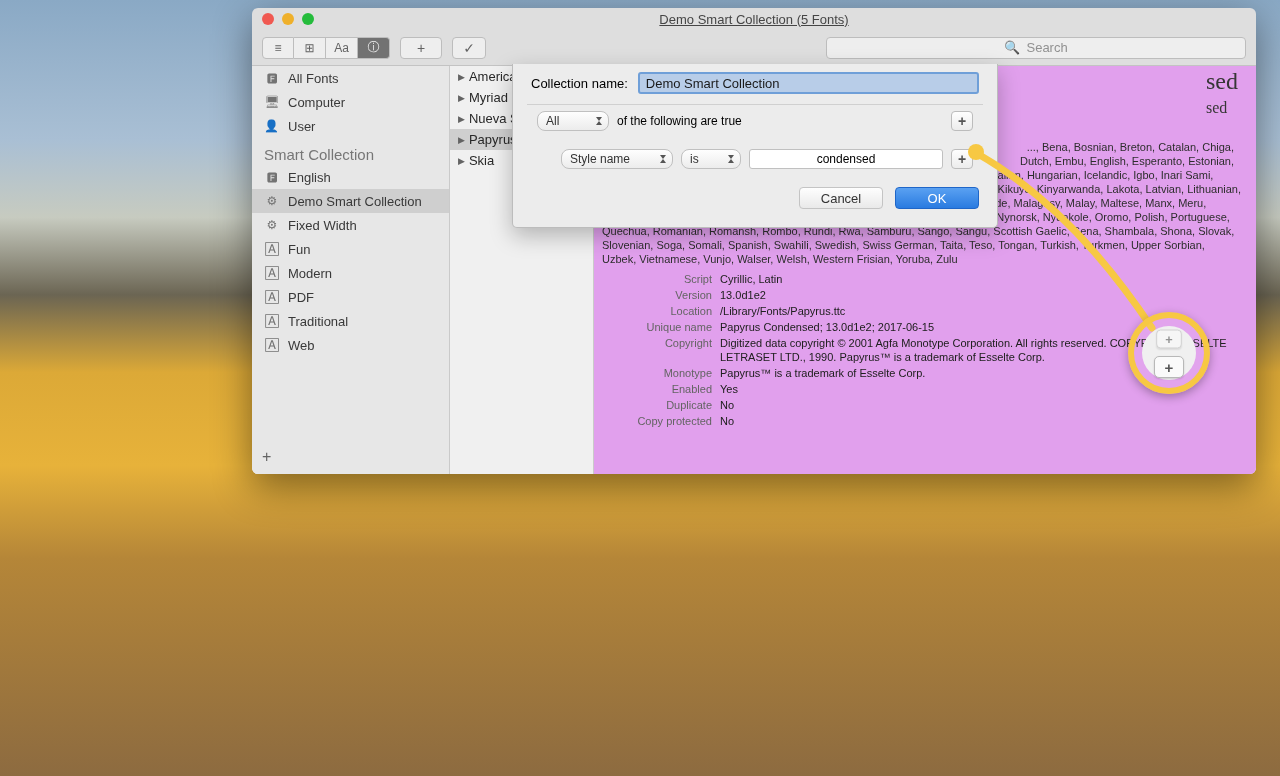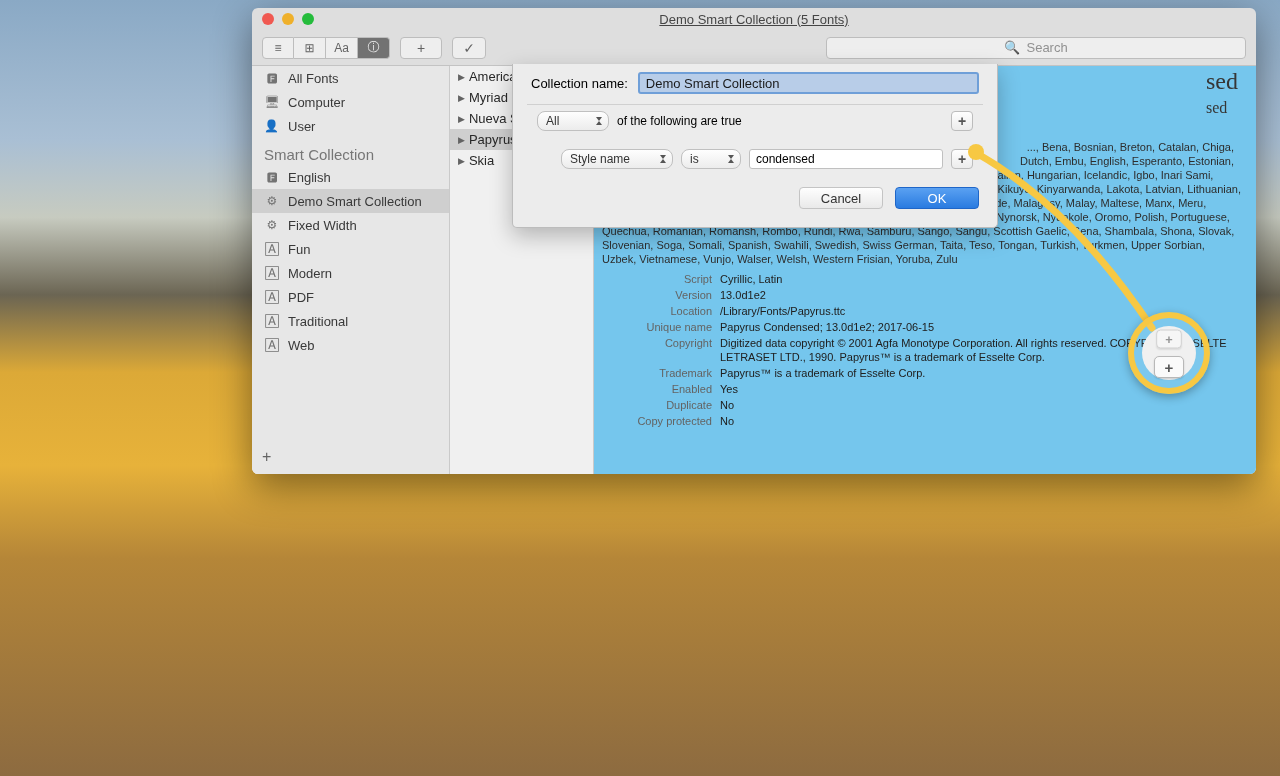--- a/index.html
+++ b/index.html
@@ -68,21 +68,21 @@
 
 .fontcol{
   width:144px; border-right:1px solid #d7d7d7; background:#fff;
   font-size:13px;
 }
 .frow{ display:flex; align-items:center; padding:3px 8px; gap:4px; color:#2b2b2b;}
 .frow.sel{ background:#dcdcdc; }
 .tri{ font-size:9px; color:#6a6a6a;}
 
 .detail{
-  flex:1; background:#7dd3fc; font-size:11px; color:#303030;
+  flex:1; background:#f0abfc; font-size:11px; color:#303030;
   padding:8px 14px 8px 8px; overflow:hidden; position:relative;
 }
 .dhead{ font-family:"Papyrus","Comic Sans MS",cursive; color:#3a3a3a; margin-bottom:4px;}
 .dhead.big{ font-size:24px;} .dhead.sm{ font-size:16px;}
 .langblk{ line-height:14px; margin-bottom:6px;}
 .meta{ display:grid; grid-template-columns:110px 1fr; gap:2px 8px; font-size:11px; line-height:14px;}
 .meta .k{ text-align:right; color:#6a6a6a;}
 .meta .v{ color:#222;}
 
 .sheet{
@@ -104,21 +104,21 @@
   border-top:1px solid #d0d0d0;
   display:flex; align-items:center; gap:8px; font-size:12px;
 }
 .popup{
   height:20px; border:1px solid #c0c0c0; border-radius:8px;
   background:linear-gradient(#fefefe,#ececec); font-size:12px;
   display:flex;align-items:center;padding:0 18px 0 8px;position:relative;color:#333;
 }
 .popup::after{content:"";position:absolute;right:6px;top:5px;width:0;height:0;border-left:3px solid transparent;border-right:3px solid transparent;border-top:4px solid #555;}
 .popup::before{content:"";position:absolute;right:6px;bottom:5px;width:0;height:0;border-left:3px solid transparent;border-right:3px solid transparent;border-bottom:4px solid #555;}
-.txtfield{ height:20px; border:1px solid #c0c0c0; border-radius:3px; background:#fff; padding:0 6px; font-size:12px; flex:1;}
+.txtfield{ height:20px; border:1px solid #c0c0c0; border-radius:3px; background:#fff; padding:0 6px; font-size:12px; flex:1;text-align:center;}
 .plusbtn{ width:22px;height:20px;border:1px solid #bcbcbc;border-radius:4px;background:linear-gradient(#fefefe,#ececec);display:flex;align-items:center;justify-content:center;font-size:14px;color:#555;font-weight:bold;}
 .btnrow{ display:flex; justify-content:flex-end; gap:12px; padding:12px 18px 0;}
 .mbtn{ width:84px;height:22px;border-radius:4px;font-size:13px;display:flex;align-items:center;justify-content:center;}
 .mbtn.def{ background:linear-gradient(#5aa1f2,#2a7be0); color:#fff; border:1px solid #1f66c8;}
 .mbtn.norm{ background:linear-gradient(#fefefe,#e9e9e9); color:#333; border:1px solid #c4c4c4;}
 
 .callout-ring{
   position:absolute; width:82px; height:82px; border-radius:50%;
   border:6px solid #f7c843; background:rgba(255,255,255,0.05);
   box-shadow:0 3px 10px rgba(0,0,0,0.3);
@@ -263,21 +263,21 @@
           <div class="k">Script</div>
           <div class="v">Cyrillic, Latin</div>
           <div class="k">Version</div>
           <div class="v">13.0d1e2</div>
           <div class="k">Location</div>
           <div class="v">/Library/Fonts/Papyrus.ttc</div>
           <div class="k">Unique name</div>
           <div class="v">Papyrus Condensed; 13.0d1e2; 2017-06-15</div>
           <div class="k">Copyright</div>
           <div class="v">Digitized data copyright © 2001 Agfa Monotype Corporation. All rights reserved. COPYRIGHT ESSELTE LETRASET LTD., 1990. Papyrus™ is a trademark of Esselte Corp.</div>
-          <div class="k">Trademark</div>
+          <div class="k">Monotype</div>
           <div class="v">Papyrus™ is a trademark of Esselte Corp.</div>
           <div class="k">Enabled</div>
           <div class="v">Yes</div>
           <div class="k">Duplicate</div>
           <div class="v">No</div>
           <div class="k">Copy protected</div>
           <div class="v">No</div>
         </div>
     </div>
   </div>

